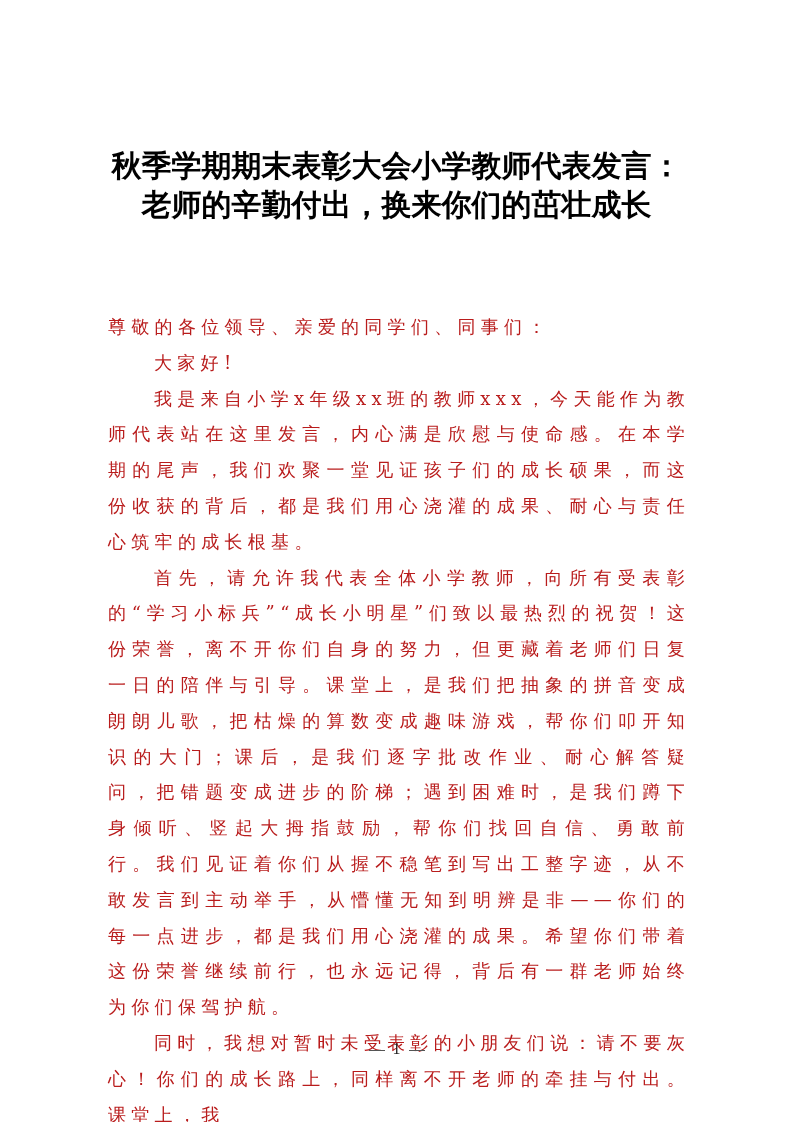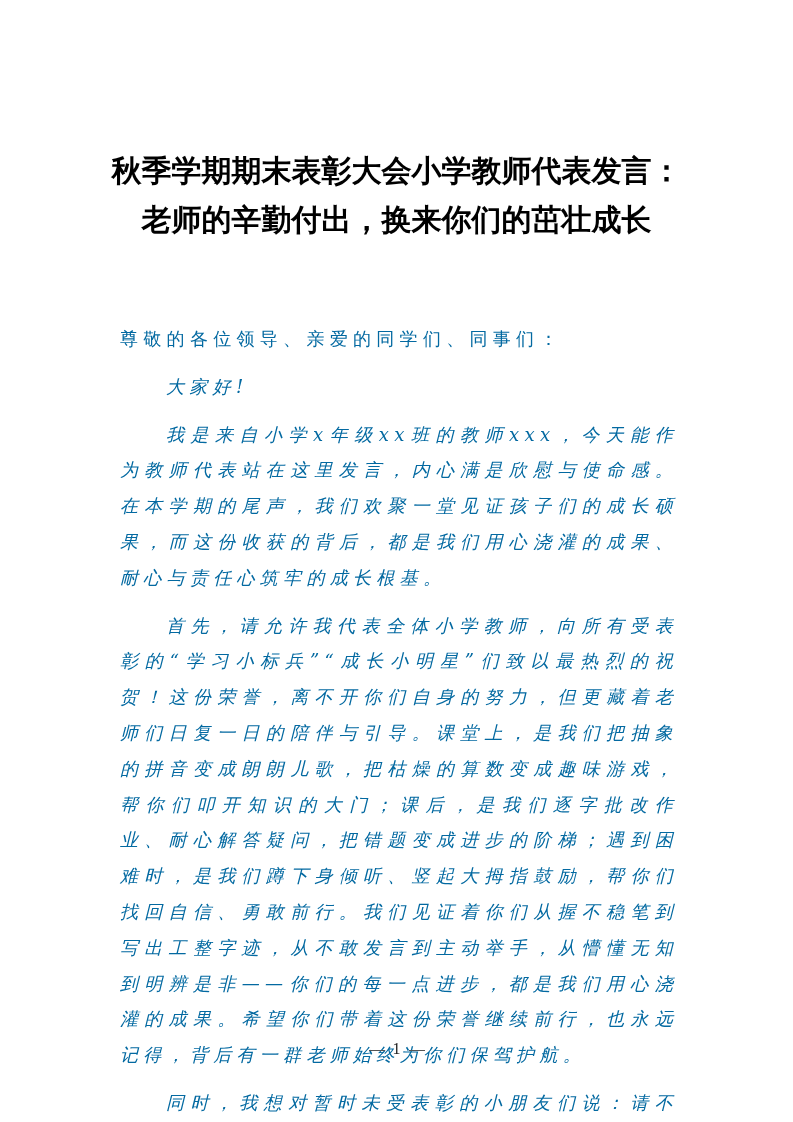--- a/index.html
+++ b/index.html
@@ -25,43 +25,42 @@
   .title {
     position: absolute;
     left: 100px;
     top: 146px;
     width: 593px;
     margin: 0;
     text-align: center;
     font-family: "DejaVu Sans", "Liberation Sans", sans-serif;
     font-weight: bold;
     font-size: 30px;
-    line-height: 49px;
+    line-height: 39px;
     letter-spacing: 0px;
     color: #000000;
   }
   .body-text {
     position: absolute;
     left: 108px;
     top: 309px;
     width: 582px;
   }
   .para {
-    margin: 12px;
+    margin: 0;
     font-size: 18px;
     line-height: 35.8px;
     letter-spacing: 5.3px;
     text-align: justify;
     text-align-last: left;
-    color: #0369a1;
+    color: #b91c1c;
     word-break: break-all;
   }
   .para.indent {
     text-indent: 46px;
-    font-style: italic;
   }
   .footer {
     position: absolute;
     left: 0;
     width: 793px;
     top: 1040px;
     text-align: center;
     font-size: 16px;
     color: #222222;
     font-family: "Liberation Serif", "DejaVu Serif", serif;

